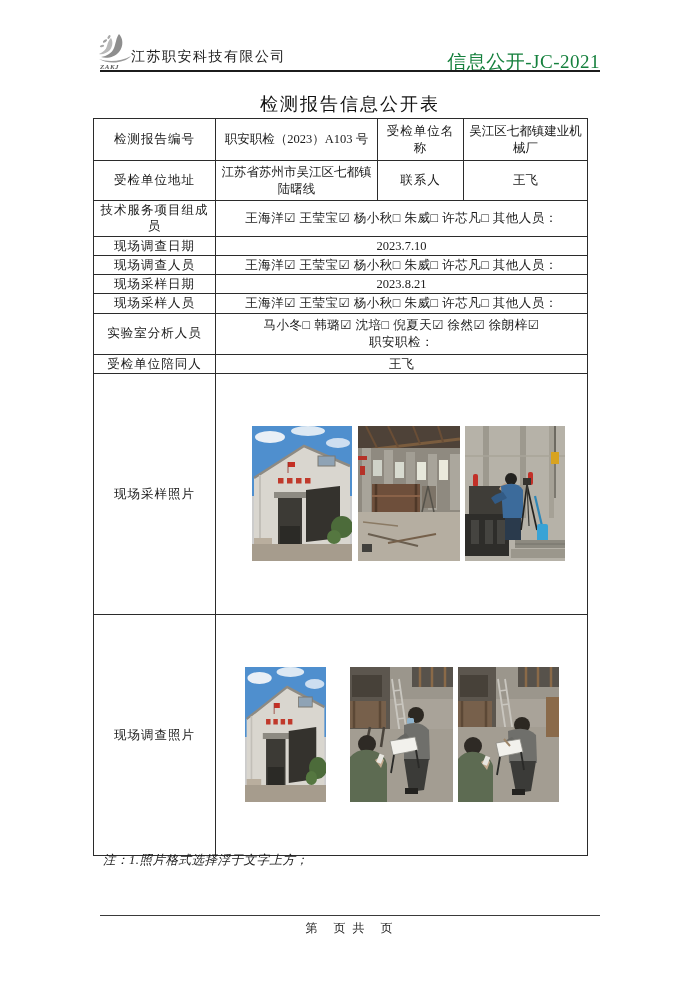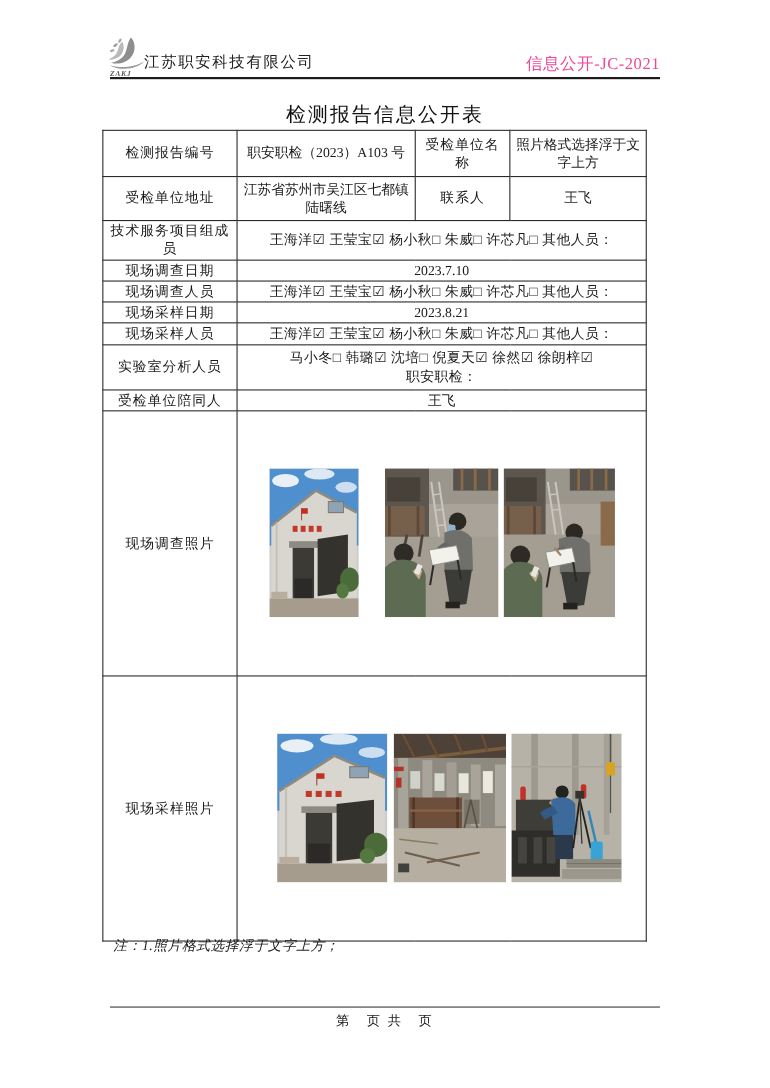--- a/index.html
+++ b/index.html
@@ -18,21 +18,21 @@
     position: absolute; left: 3px; bottom: 1px;
     font-style: italic; font-weight: bold; font-size: 7px; color: #5a5a5a;
     letter-spacing: 0.5px;
   }
   .company {
     position: absolute; left: 131px; top: 48px;
     font-size: 14px; letter-spacing: 1.5px; color: #222;
   }
   .doccode {
     position: absolute; right: 100px; top: 49px;
-    font-size: 15px; letter-spacing: 0.5px; color: #ec4899; text-align: center;
+    font-size: 19px; letter-spacing: 0.5px; color: #15803d; text-align: center;
   }
   .hdr-rule { position: absolute; left: 100px; top: 70px; width: 500px; height: 2px; background: #1c1c1c; }
 
   
   .title {
     position: absolute; left: 0; top: 92px; width: 700px;
     text-align: center; font-size: 18px; font-weight: normal; letter-spacing: 2px; color: #111;
   }
 
   
@@ -96,21 +96,21 @@
       <col style="width:122px">
         <col style="width:162px">
         <col style="width:86px">
         <col style="width:124px">
     </colgroup>
     <tbody>
         <tr class="h42">
       <td class="lbl">检测报告编号</td>
       <td>职安职检（2023）A103 号</td>
       <td class="lbl">受检单位名称</td>
-      <td>照片格式选择浮于文字上方</td>
+      <td>吴江区七都镇建业机械厂</td>
     </tr>
     <tr class="h40">
       <td class="lbl">受检单位地址</td>
       <td>江苏省苏州市吴江区七都镇陆曙线</td>
       <td class="lbl">联系人</td>
       <td>王飞</td>
     </tr>
     <tr class="h33">
       <td class="lbl">技术服务项目组成员</td>
       <td colspan="3" class="members">王海洋☑ 王莹宝☑ 杨小秋□ 朱威□ 许芯凡□ 其他人员：</td>
@@ -134,20 +134,126 @@
     <tr class="h41">
       <td class="lbl">实验室分析人员</td>
       <td colspan="3" class="members">
         <div>马小冬□ 韩璐☑ 沈培□ 倪夏天☑ 徐然☑ 徐朗梓☑</div>
         <div>职安职检：</div>
       </td>
     </tr>
     <tr class="h18">
       <td class="lbl">受检单位陪同人</td>
       <td colspan="3">王飞</td>
+    </tr>
+
+    <tr class="h241">
+      <td class="lbl">现场采样照片</td>
+      <td colspan="3" class="photocell">
+        <div class="strip strip2">
+
+          <div class="photo s2-p1">
+            <svg viewBox="0 0 100 135" preserveAspectRatio="none">
+              <rect width="100" height="70" fill="#4f8fce"></rect>
+              <ellipse cx="18" cy="11" rx="15" ry="6" fill="#e9eff6"></ellipse>
+              <ellipse cx="56" cy="5" rx="17" ry="5" fill="#dce8f3"></ellipse>
+              <ellipse cx="86" cy="17" rx="12" ry="5" fill="#cddef0"></ellipse>
+              <polygon points="2,52 52,20 98,40 98,120 2,120" fill="#d9d6cf"></polygon>
+              <polyline points="2,52 52,20 98,40" fill="none" stroke="#8d8a83" stroke-width="2.5"></polyline>
+              <line x1="8" y1="49" x2="8" y2="120" stroke="#c2bfb8" stroke-width="2"></line>
+              <rect x="66" y="30" width="17" height="10" fill="#8fa3b5" stroke="#7c7870" stroke-width="1"></rect>
+              <rect x="36" y="36" width="7" height="5" fill="#c42f24"></rect>
+              <line x1="36" y1="36" x2="36" y2="47" stroke="#8a2a20" stroke-width="0.8"></line>
+              <rect x="26" y="52" width="5.5" height="5.5" fill="#c0392b"></rect>
+              <rect x="35" y="52" width="5.5" height="5.5" fill="#c0392b"></rect>
+              <rect x="44" y="52" width="5.5" height="5.5" fill="#c0392b"></rect>
+              <rect x="53" y="52" width="5.5" height="5.5" fill="#c0392b"></rect>
+              <rect x="22" y="66" width="34" height="6" fill="#8d8a82"></rect>
+              <rect x="26" y="72" width="24" height="46" fill="#3c3a35"></rect>
+              <rect x="28" y="100" width="20" height="18" fill="#2b2a26"></rect>
+              <polygon points="54,64 88,60 88,112 54,116" fill="#34322d"></polygon>
+              <rect y="118" width="100" height="17" fill="#a69c8d"></rect>
+              <rect x="2" y="112" width="18" height="6" fill="#b9ae9e"></rect>
+              <circle cx="90" cy="101" r="11" fill="#4c6b3a"></circle>
+              <circle cx="82" cy="111" r="7" fill="#557740"></circle>
+            </svg>
+          </div>
+
+          <div class="photo s2-p2">
+            <svg viewBox="0 0 102 135" preserveAspectRatio="none">
+              <rect width="102" height="135" fill="#aaa59a"></rect>
+              <rect width="102" height="26" fill="#4e4238"></rect>
+              <line x1="0" y1="25" x2="102" y2="13" stroke="#7a5c3e" stroke-width="3"></line>
+              <line x1="8" y1="0" x2="20" y2="24" stroke="#6a4e36" stroke-width="2"></line>
+              <line x1="30" y1="0" x2="40" y2="21" stroke="#6a4e36" stroke-width="2"></line>
+              <line x1="55" y1="0" x2="62" y2="18" stroke="#6a4e36" stroke-width="2"></line>
+              <line x1="80" y1="0" x2="85" y2="16" stroke="#6a4e36" stroke-width="2"></line>
+              <rect y="22" width="102" height="64" fill="#8f8a80"></rect>
+              <rect x="4" y="22" width="9" height="66" fill="#a8a49a"></rect>
+              <rect x="26" y="24" width="9" height="62" fill="#a8a49a"></rect>
+              <rect x="48" y="26" width="9" height="58" fill="#a29e94"></rect>
+              <rect x="70" y="28" width="9" height="56" fill="#a8a49a"></rect>
+              <rect x="92" y="28" width="10" height="56" fill="#aba79d"></rect>
+              <rect x="15" y="34" width="9" height="16" fill="#cfd2c8"></rect>
+              <rect x="37" y="36" width="9" height="16" fill="#d8dbd0"></rect>
+              <rect x="59" y="36" width="9" height="18" fill="#e6e7da"></rect>
+              <rect x="81" y="34" width="9" height="20" fill="#ebeadc"></rect>
+              <rect x="0" y="30" width="9" height="4" fill="#b53228"></rect>
+              <rect x="2" y="40" width="5" height="9" fill="#b53228"></rect>
+              <rect x="14" y="58" width="48" height="28" fill="#6e4f3b"></rect>
+              <line x1="18" y1="58" x2="18" y2="86" stroke="#4f3828" stroke-width="2.5"></line>
+              <line x1="58" y1="58" x2="58" y2="86" stroke="#4f3828" stroke-width="2.5"></line>
+              <line x1="14" y1="70" x2="62" y2="70" stroke="#8a6248" stroke-width="2"></line>
+              <rect x="64" y="60" width="14" height="22" fill="#7d7468"></rect>
+              <line x1="70" y1="60" x2="64" y2="86" stroke="#55524a" stroke-width="1.5"></line>
+              <line x1="70" y1="60" x2="76" y2="86" stroke="#55524a" stroke-width="1.5"></line>
+              <rect y="86" width="102" height="49" fill="#b5aea1"></rect>
+              <line x1="10" y1="108" x2="60" y2="120" stroke="#6a5f50" stroke-width="2"></line>
+              <line x1="30" y1="117" x2="78" y2="108" stroke="#75604a" stroke-width="2"></line>
+              <line x1="5" y1="96" x2="40" y2="100" stroke="#8a7a64" stroke-width="1.5"></line>
+              <rect x="4" y="118" width="10" height="8" fill="#41403c"></rect>
+            </svg>
+          </div>
+
+          <div class="photo s2-p3">
+            <svg viewBox="0 0 100 135" preserveAspectRatio="none">
+              <rect width="100" height="135" fill="#b6b2a8"></rect>
+              <rect x="18" y="0" width="6" height="95" fill="#9d998e"></rect>
+              <rect x="55" y="0" width="6" height="92" fill="#9d998e"></rect>
+              <rect x="84" y="0" width="5" height="92" fill="#a5a196"></rect>
+              <line x1="0" y1="30" x2="100" y2="30" stroke="#a8a499" stroke-width="1.5"></line>
+              <rect x="8" y="48" width="5" height="13" rx="2" fill="#c23028"></rect>
+              <rect x="63" y="46" width="5" height="13" rx="2" fill="#c23028"></rect>
+              <line x1="90" y1="0" x2="90" y2="26" stroke="#55524a" stroke-width="1.5"></line>
+              <rect x="86" y="26" width="8" height="12" fill="#d8a320"></rect>
+              <line x1="90" y1="38" x2="90" y2="72" stroke="#55524a" stroke-width="1.2"></line>
+              <rect x="4" y="60" width="34" height="30" fill="#3f3d38"></rect>
+              <rect x="0" y="88" width="44" height="42" fill="#2e2d2a"></rect>
+              <rect x="6" y="94" width="8" height="24" fill="#454440"></rect>
+              <rect x="20" y="94" width="8" height="24" fill="#454440"></rect>
+              <rect x="32" y="94" width="8" height="24" fill="#454440"></rect>
+              <circle cx="46" cy="53" r="6" fill="#23221f"></circle>
+              <path d="M40,57 Q36,59 34,63 L38,66 Q42,62 46,60 Z" fill="#bf9f82"></path>
+              <path d="M36,60 Q52,54 58,64 L58,92 L38,92 Z" fill="#3c6b9b"></path>
+              <path d="M38,66 Q30,68 26,72 L30,78 Q38,74 42,72 Z" fill="#325a84"></path>
+              <rect x="40" y="92" width="16" height="22" fill="#2a3a4c"></rect>
+              <rect x="58" y="52" width="8" height="7" fill="#35332e"></rect>
+              <line x1="62" y1="59" x2="56" y2="104" stroke="#23221f" stroke-width="1.7"></line>
+              <line x1="62" y1="59" x2="72" y2="104" stroke="#23221f" stroke-width="1.7"></line>
+              <line x1="62" y1="59" x2="64" y2="100" stroke="#3a3a36" stroke-width="1.2"></line>
+              <line x1="70" y1="70" x2="77" y2="100" stroke="#2d87b8" stroke-width="2.2"></line>
+              <rect x="72" y="98" width="11" height="18" rx="2" fill="#39a3d6"></rect>
+              <rect x="50" y="114" width="50" height="8" fill="#8d8a80"></rect>
+              <rect x="46" y="123" width="54" height="9" fill="#9b978c"></rect>
+              <line x1="50" y1="118" x2="100" y2="118" stroke="#75726a" stroke-width="1"></line>
+            </svg>
+          </div>
+
+        </div>
+      </td>
     </tr>
 
     <tr class="h241">
       <td class="lbl">现场调查照片</td>
       <td colspan="3" class="photocell">
         <div class="strip">
 
           <div class="photo s1-p1">
             <svg viewBox="0 0 100 135" preserveAspectRatio="none">
               <rect width="100" height="70" fill="#4f8fce"></rect>
@@ -245,126 +351,20 @@
               <circle cx="15" cy="79" r="9" fill="#2e2a25"></circle>
               <path d="M0,92 Q7,83 18,85 Q32,87 35,99 L35,135 L0,135 Z" fill="#5d6b52"></path>
               <path d="M23,95 Q29,90 32,95 L29,103 Z" fill="#c3a98e"></path>
               <rect x="26" y="89" width="5" height="9" fill="#e8e6e0" transform="rotate(22 28 93)"></rect>
             </svg>
           </div>
 
         </div>
       </td>
     </tr>
-
-    <tr class="h241">
-      <td class="lbl">现场采样照片</td>
-      <td colspan="3" class="photocell">
-        <div class="strip strip2">
-
-          <div class="photo s2-p1">
-            <svg viewBox="0 0 100 135" preserveAspectRatio="none">
-              <rect width="100" height="70" fill="#4f8fce"></rect>
-              <ellipse cx="18" cy="11" rx="15" ry="6" fill="#e9eff6"></ellipse>
-              <ellipse cx="56" cy="5" rx="17" ry="5" fill="#dce8f3"></ellipse>
-              <ellipse cx="86" cy="17" rx="12" ry="5" fill="#cddef0"></ellipse>
-              <polygon points="2,52 52,20 98,40 98,120 2,120" fill="#d9d6cf"></polygon>
-              <polyline points="2,52 52,20 98,40" fill="none" stroke="#8d8a83" stroke-width="2.5"></polyline>
-              <line x1="8" y1="49" x2="8" y2="120" stroke="#c2bfb8" stroke-width="2"></line>
-              <rect x="66" y="30" width="17" height="10" fill="#8fa3b5" stroke="#7c7870" stroke-width="1"></rect>
-              <rect x="36" y="36" width="7" height="5" fill="#c42f24"></rect>
-              <line x1="36" y1="36" x2="36" y2="47" stroke="#8a2a20" stroke-width="0.8"></line>
-              <rect x="26" y="52" width="5.5" height="5.5" fill="#c0392b"></rect>
-              <rect x="35" y="52" width="5.5" height="5.5" fill="#c0392b"></rect>
-              <rect x="44" y="52" width="5.5" height="5.5" fill="#c0392b"></rect>
-              <rect x="53" y="52" width="5.5" height="5.5" fill="#c0392b"></rect>
-              <rect x="22" y="66" width="34" height="6" fill="#8d8a82"></rect>
-              <rect x="26" y="72" width="24" height="46" fill="#3c3a35"></rect>
-              <rect x="28" y="100" width="20" height="18" fill="#2b2a26"></rect>
-              <polygon points="54,64 88,60 88,112 54,116" fill="#34322d"></polygon>
-              <rect y="118" width="100" height="17" fill="#a69c8d"></rect>
-              <rect x="2" y="112" width="18" height="6" fill="#b9ae9e"></rect>
-              <circle cx="90" cy="101" r="11" fill="#4c6b3a"></circle>
-              <circle cx="82" cy="111" r="7" fill="#557740"></circle>
-            </svg>
-          </div>
-
-          <div class="photo s2-p2">
-            <svg viewBox="0 0 102 135" preserveAspectRatio="none">
-              <rect width="102" height="135" fill="#aaa59a"></rect>
-              <rect width="102" height="26" fill="#4e4238"></rect>
-              <line x1="0" y1="25" x2="102" y2="13" stroke="#7a5c3e" stroke-width="3"></line>
-              <line x1="8" y1="0" x2="20" y2="24" stroke="#6a4e36" stroke-width="2"></line>
-              <line x1="30" y1="0" x2="40" y2="21" stroke="#6a4e36" stroke-width="2"></line>
-              <line x1="55" y1="0" x2="62" y2="18" stroke="#6a4e36" stroke-width="2"></line>
-              <line x1="80" y1="0" x2="85" y2="16" stroke="#6a4e36" stroke-width="2"></line>
-              <rect y="22" width="102" height="64" fill="#8f8a80"></rect>
-              <rect x="4" y="22" width="9" height="66" fill="#a8a49a"></rect>
-              <rect x="26" y="24" width="9" height="62" fill="#a8a49a"></rect>
-              <rect x="48" y="26" width="9" height="58" fill="#a29e94"></rect>
-              <rect x="70" y="28" width="9" height="56" fill="#a8a49a"></rect>
-              <rect x="92" y="28" width="10" height="56" fill="#aba79d"></rect>
-              <rect x="15" y="34" width="9" height="16" fill="#cfd2c8"></rect>
-              <rect x="37" y="36" width="9" height="16" fill="#d8dbd0"></rect>
-              <rect x="59" y="36" width="9" height="18" fill="#e6e7da"></rect>
-              <rect x="81" y="34" width="9" height="20" fill="#ebeadc"></rect>
-              <rect x="0" y="30" width="9" height="4" fill="#b53228"></rect>
-              <rect x="2" y="40" width="5" height="9" fill="#b53228"></rect>
-              <rect x="14" y="58" width="48" height="28" fill="#6e4f3b"></rect>
-              <line x1="18" y1="58" x2="18" y2="86" stroke="#4f3828" stroke-width="2.5"></line>
-              <line x1="58" y1="58" x2="58" y2="86" stroke="#4f3828" stroke-width="2.5"></line>
-              <line x1="14" y1="70" x2="62" y2="70" stroke="#8a6248" stroke-width="2"></line>
-              <rect x="64" y="60" width="14" height="22" fill="#7d7468"></rect>
-              <line x1="70" y1="60" x2="64" y2="86" stroke="#55524a" stroke-width="1.5"></line>
-              <line x1="70" y1="60" x2="76" y2="86" stroke="#55524a" stroke-width="1.5"></line>
-              <rect y="86" width="102" height="49" fill="#b5aea1"></rect>
-              <line x1="10" y1="108" x2="60" y2="120" stroke="#6a5f50" stroke-width="2"></line>
-              <line x1="30" y1="117" x2="78" y2="108" stroke="#75604a" stroke-width="2"></line>
-              <line x1="5" y1="96" x2="40" y2="100" stroke="#8a7a64" stroke-width="1.5"></line>
-              <rect x="4" y="118" width="10" height="8" fill="#41403c"></rect>
-            </svg>
-          </div>
-
-          <div class="photo s2-p3">
-            <svg viewBox="0 0 100 135" preserveAspectRatio="none">
-              <rect width="100" height="135" fill="#b6b2a8"></rect>
-              <rect x="18" y="0" width="6" height="95" fill="#9d998e"></rect>
-              <rect x="55" y="0" width="6" height="92" fill="#9d998e"></rect>
-              <rect x="84" y="0" width="5" height="92" fill="#a5a196"></rect>
-              <line x1="0" y1="30" x2="100" y2="30" stroke="#a8a499" stroke-width="1.5"></line>
-              <rect x="8" y="48" width="5" height="13" rx="2" fill="#c23028"></rect>
-              <rect x="63" y="46" width="5" height="13" rx="2" fill="#c23028"></rect>
-              <line x1="90" y1="0" x2="90" y2="26" stroke="#55524a" stroke-width="1.5"></line>
-              <rect x="86" y="26" width="8" height="12" fill="#d8a320"></rect>
-              <line x1="90" y1="38" x2="90" y2="72" stroke="#55524a" stroke-width="1.2"></line>
-              <rect x="4" y="60" width="34" height="30" fill="#3f3d38"></rect>
-              <rect x="0" y="88" width="44" height="42" fill="#2e2d2a"></rect>
-              <rect x="6" y="94" width="8" height="24" fill="#454440"></rect>
-              <rect x="20" y="94" width="8" height="24" fill="#454440"></rect>
-              <rect x="32" y="94" width="8" height="24" fill="#454440"></rect>
-              <circle cx="46" cy="53" r="6" fill="#23221f"></circle>
-              <path d="M40,57 Q36,59 34,63 L38,66 Q42,62 46,60 Z" fill="#bf9f82"></path>
-              <path d="M36,60 Q52,54 58,64 L58,92 L38,92 Z" fill="#3c6b9b"></path>
-              <path d="M38,66 Q30,68 26,72 L30,78 Q38,74 42,72 Z" fill="#325a84"></path>
-              <rect x="40" y="92" width="16" height="22" fill="#2a3a4c"></rect>
-              <rect x="58" y="52" width="8" height="7" fill="#35332e"></rect>
-              <line x1="62" y1="59" x2="56" y2="104" stroke="#23221f" stroke-width="1.7"></line>
-              <line x1="62" y1="59" x2="72" y2="104" stroke="#23221f" stroke-width="1.7"></line>
-              <line x1="62" y1="59" x2="64" y2="100" stroke="#3a3a36" stroke-width="1.2"></line>
-              <line x1="70" y1="70" x2="77" y2="100" stroke="#2d87b8" stroke-width="2.2"></line>
-              <rect x="72" y="98" width="11" height="18" rx="2" fill="#39a3d6"></rect>
-              <rect x="50" y="114" width="50" height="8" fill="#8d8a80"></rect>
-              <rect x="46" y="123" width="54" height="9" fill="#9b978c"></rect>
-              <line x1="50" y1="118" x2="100" y2="118" stroke="#75726a" stroke-width="1"></line>
-            </svg>
-          </div>
-
-        </div>
-      </td>
-    </tr>
   </tbody>
     </table>
 
   <div class="note">注：1.照片格式选择浮于文字上方；</div>
   <div class="ftr-rule"></div>
   <div class="ftr">第　页 共　页</div>
 
 </div>
 
 </body></html>

